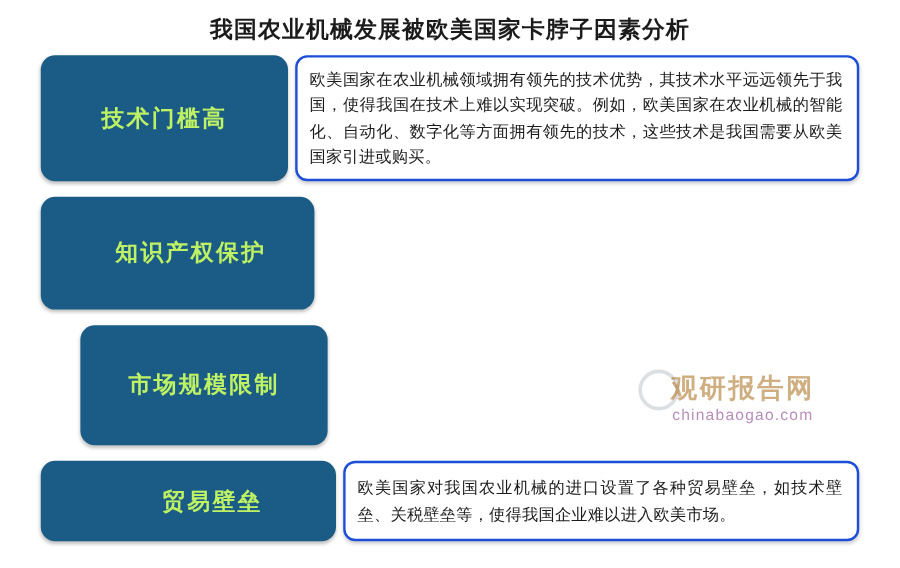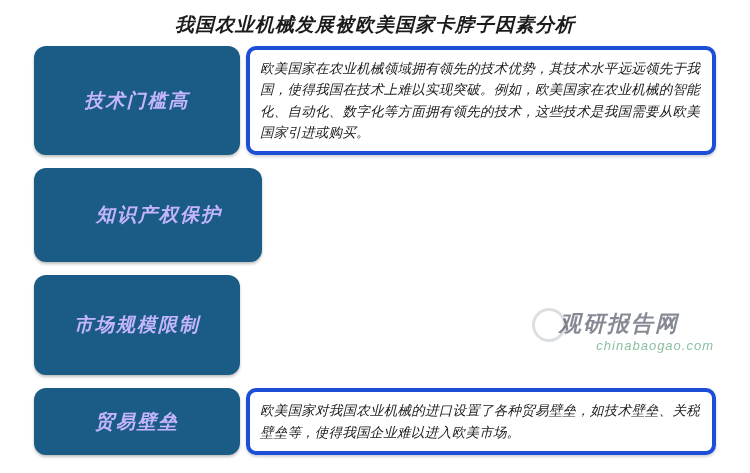--- a/index.html
+++ b/index.html
@@ -12,21 +12,20 @@
     background: #ffffff;
     font-family: "Liberation Sans", sans-serif;
     overflow: hidden;
     position: relative;
   }
   .page {
     position: relative;
     width: 750px;
     height: 381px;
     box-sizing: border-box;
-    font-style: italic;
   }
   .title {
     text-align: center;
     font-size: 19px;
     font-weight: bold;
     color: #1b1b1b;
     letter-spacing: 1px;
     padding-top: 12px;
     padding-bottom: 8px;
   }
@@ -45,80 +44,79 @@
     min-height: 86px;
     background: #1a5c85;
     border-radius: 12px;
     display: flex;
     align-items: center;
     justify-content: center;
     box-shadow: 0 2px 3px rgba(0,0,0,0.25);
     flex-shrink: 0;
   }
   .label-text {
-    color: #c4b5fd;
+    color: #bef264;
     font-size: 19px;
     font-weight: bold;
     letter-spacing: 2px;
     text-align: center;
   }
   .desc-box {
     flex: 1;
     margin-left: 6px;
     background: #ffffff;
-    border: 4px solid #1d4ed8;
+    border: 2px solid #1d4ed8;
     border-radius: 10px;
     box-shadow: 0 2px 3px rgba(0,0,0,0.18);
     padding: 8px 12px 8px 10px;
     display: flex;
     align-items: center;
     box-sizing: border-box;
     min-height: 86px;
   }
   .desc-text {
     font-size: 13.5px;
     line-height: 1.58;
     color: #1b1b1b;
     text-align: justify;
     letter-spacing: 0.2px;
   }
   .row-1 .label-box { min-height: 100px; }
   .row-1 .desc-box { min-height: 100px; }
   .row-2 .label-box { min-height: 94px; padding-left: 22px; }
   .row-2 .desc-box { min-height: 94px; }
-  .row-3 .label-box { min-height: 100px; }
+  .row-3 .label-box { min-height: 100px; margin-left: 33px; }
   .row-3 .desc-box { min-height: 100px; }
-  .row-4 .label-box { min-height: 67px; }
+  .row-4 .label-box { min-height: 67px; padding-left: 40px; }
   .row-4 .desc-box { min-height: 67px; }
 
   
   .watermark {
     position: absolute;
     right: 36px;
     top: 312px;
     width: 190px;
     text-align: center;
     pointer-events: none;
     opacity: 0.92;
   }
   .wm-main {
     font-size: 22px;
     font-weight: bold;
-    color: #0f172a;
+    color: #a16207;
     opacity: 0.55;
     letter-spacing: 2px;
     line-height: 1.1;
   }
   .wm-sub {
     margin-top: 2px;
     font-size: 13px;
-    color: #15803d;
+    color: #701a75;
     opacity: 0.55;
     letter-spacing: 1px;
-    text-align: right;
   }
   .wm-circle {
     position: absolute;
     left: 8px;
     top: -4px;
     width: 34px;
     height: 34px;
     border-radius: 50%;
     border: 3px solid #aab2b9;
     opacity: 0.45;

